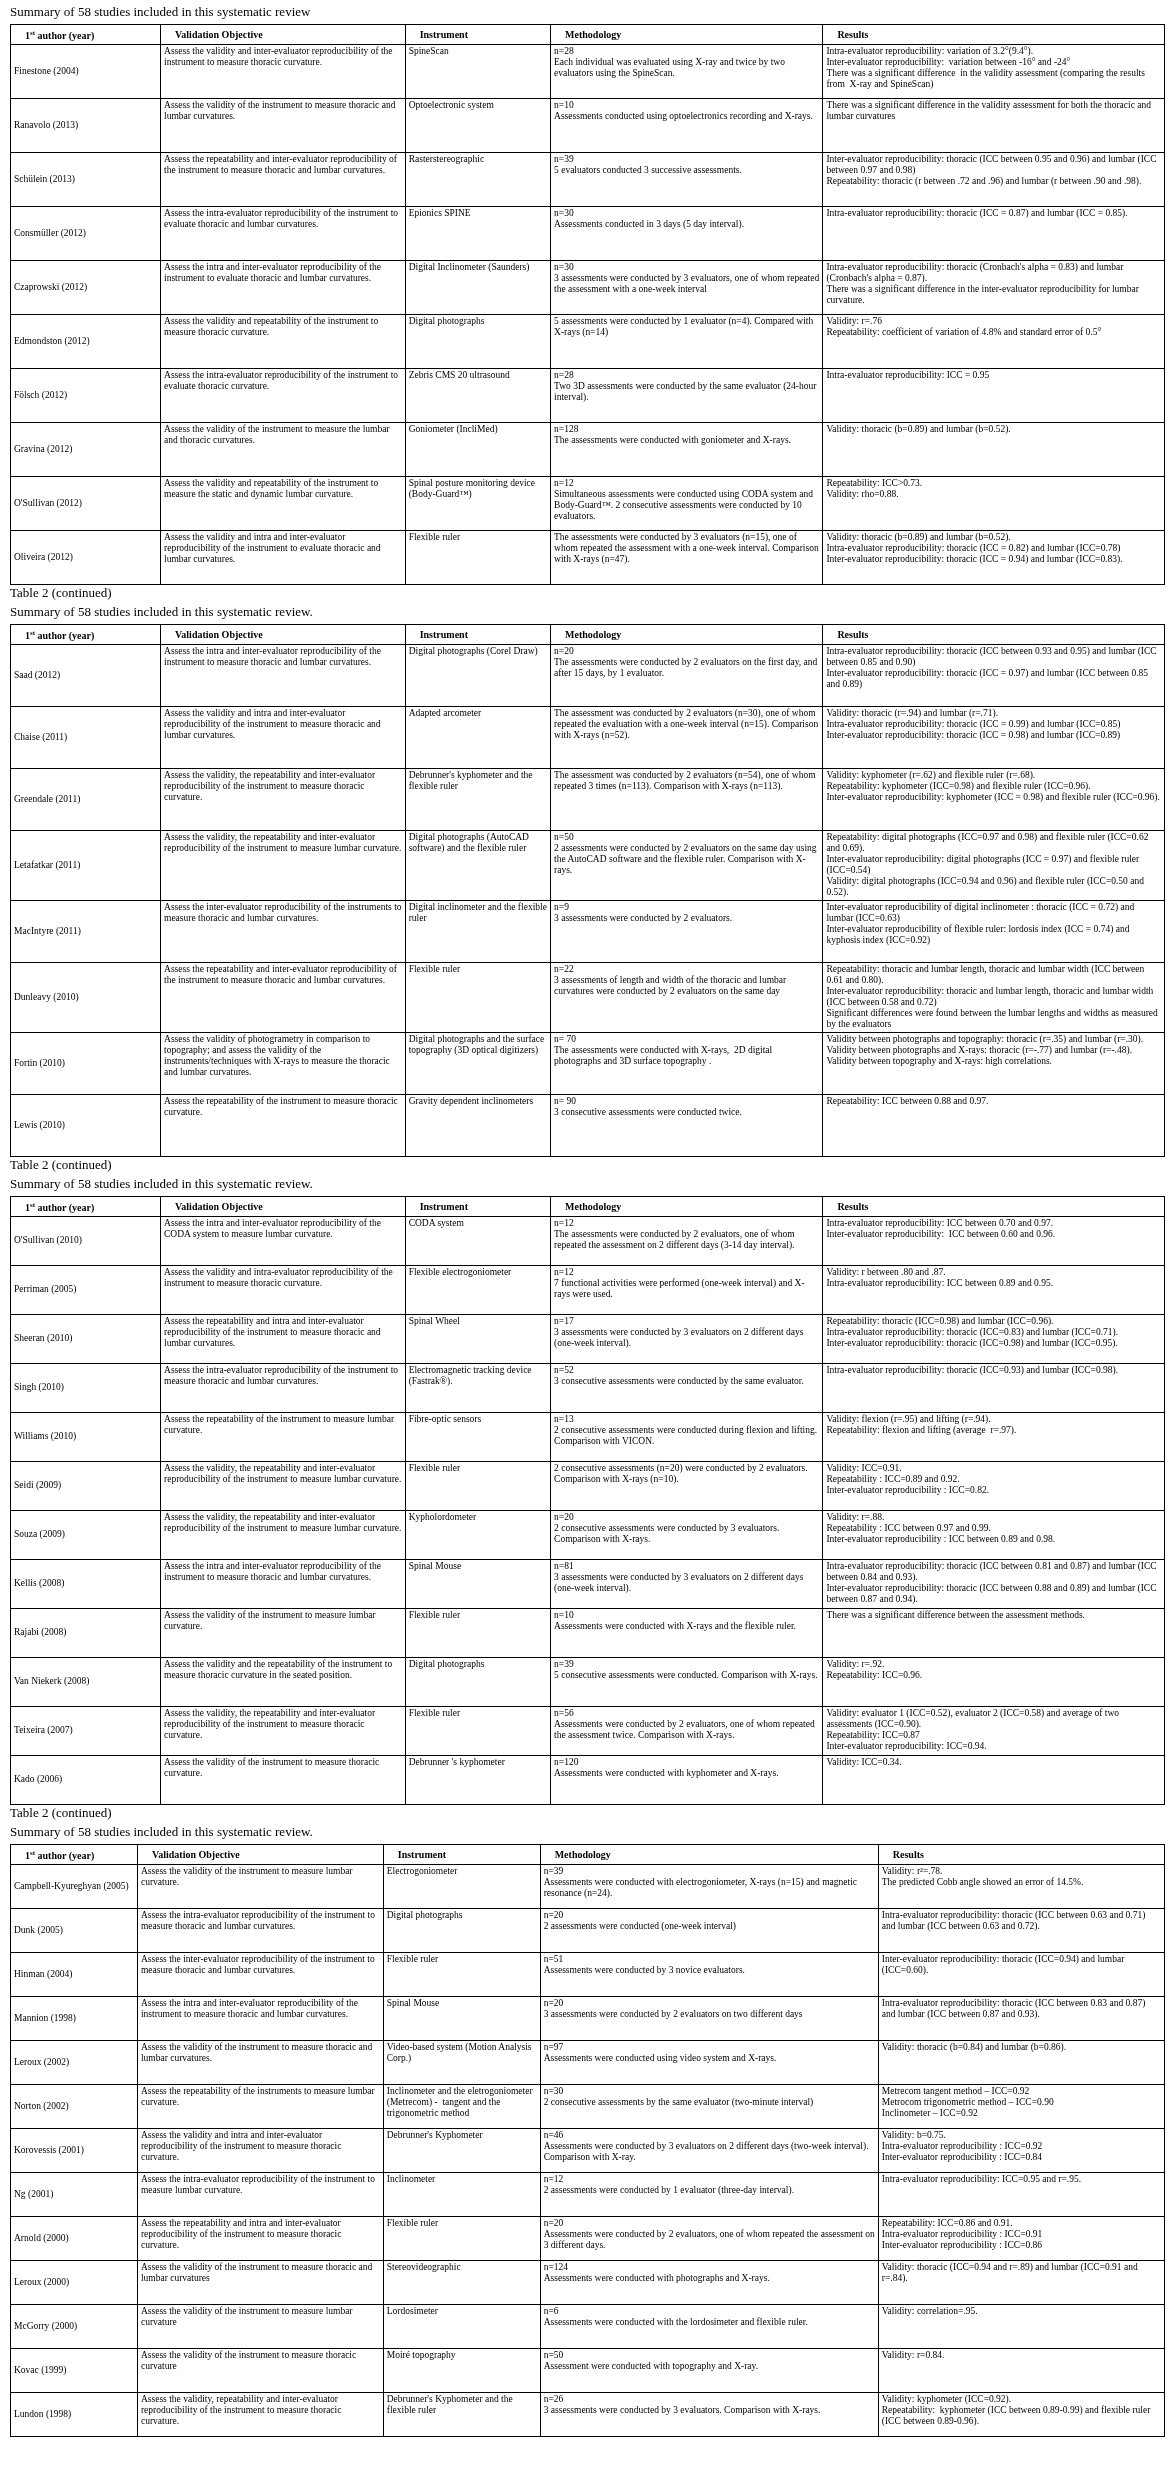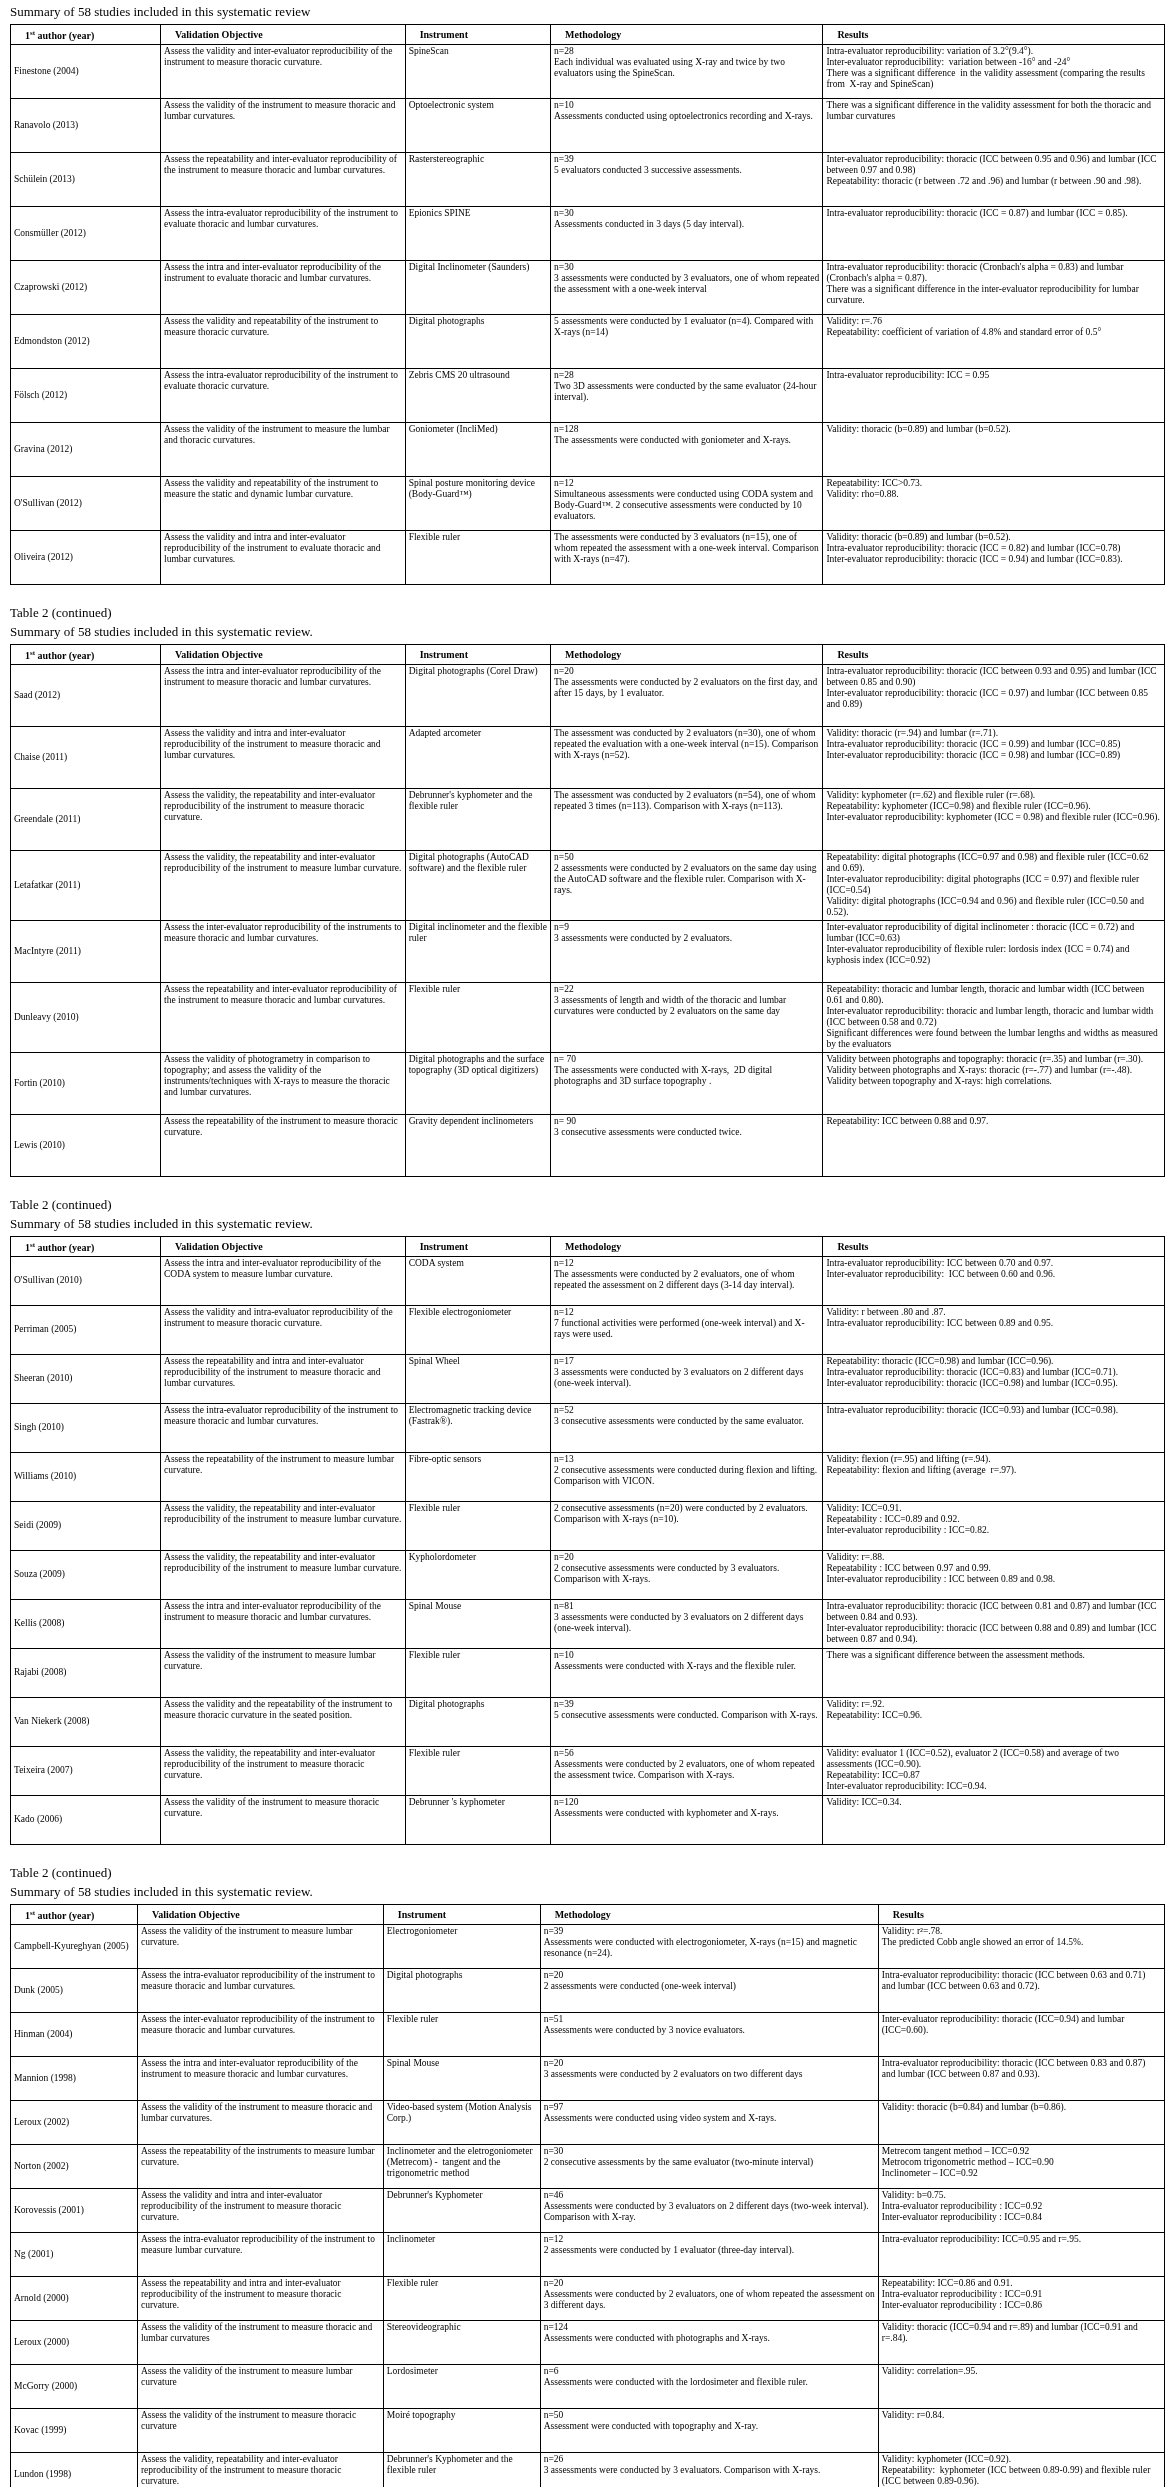--- a/index.html
+++ b/index.html
@@ -1,18 +1,18 @@
 <!DOCTYPE html>
 <html><head>
 <meta charset="utf-8">
 <style>
   html, body { margin:0; padding:0; background:#ffffff; }
   body { width:1175px; color:#000; font-family:"Liberation Serif", serif; }
   #doc { padding:4px 10px 10px 10px; }
-  .section + .section { margin-top:20px; }
+  .section + .section { }
   .table-title { font-size:13px; margin:0 0 3px 0; }
   .table-subtitle { font-size:13px; margin:0 0 4px 0; }
   table.tbl { border-collapse:collapse; width:100%; table-layout:fixed; }
   .tbl th, .tbl td {
     border:1px solid #000;
     font-size:9.5px;
     line-height:11px;
     padding:1px 3px 2px 3px;
     vertical-align:top;
     word-wrap:break-word;

